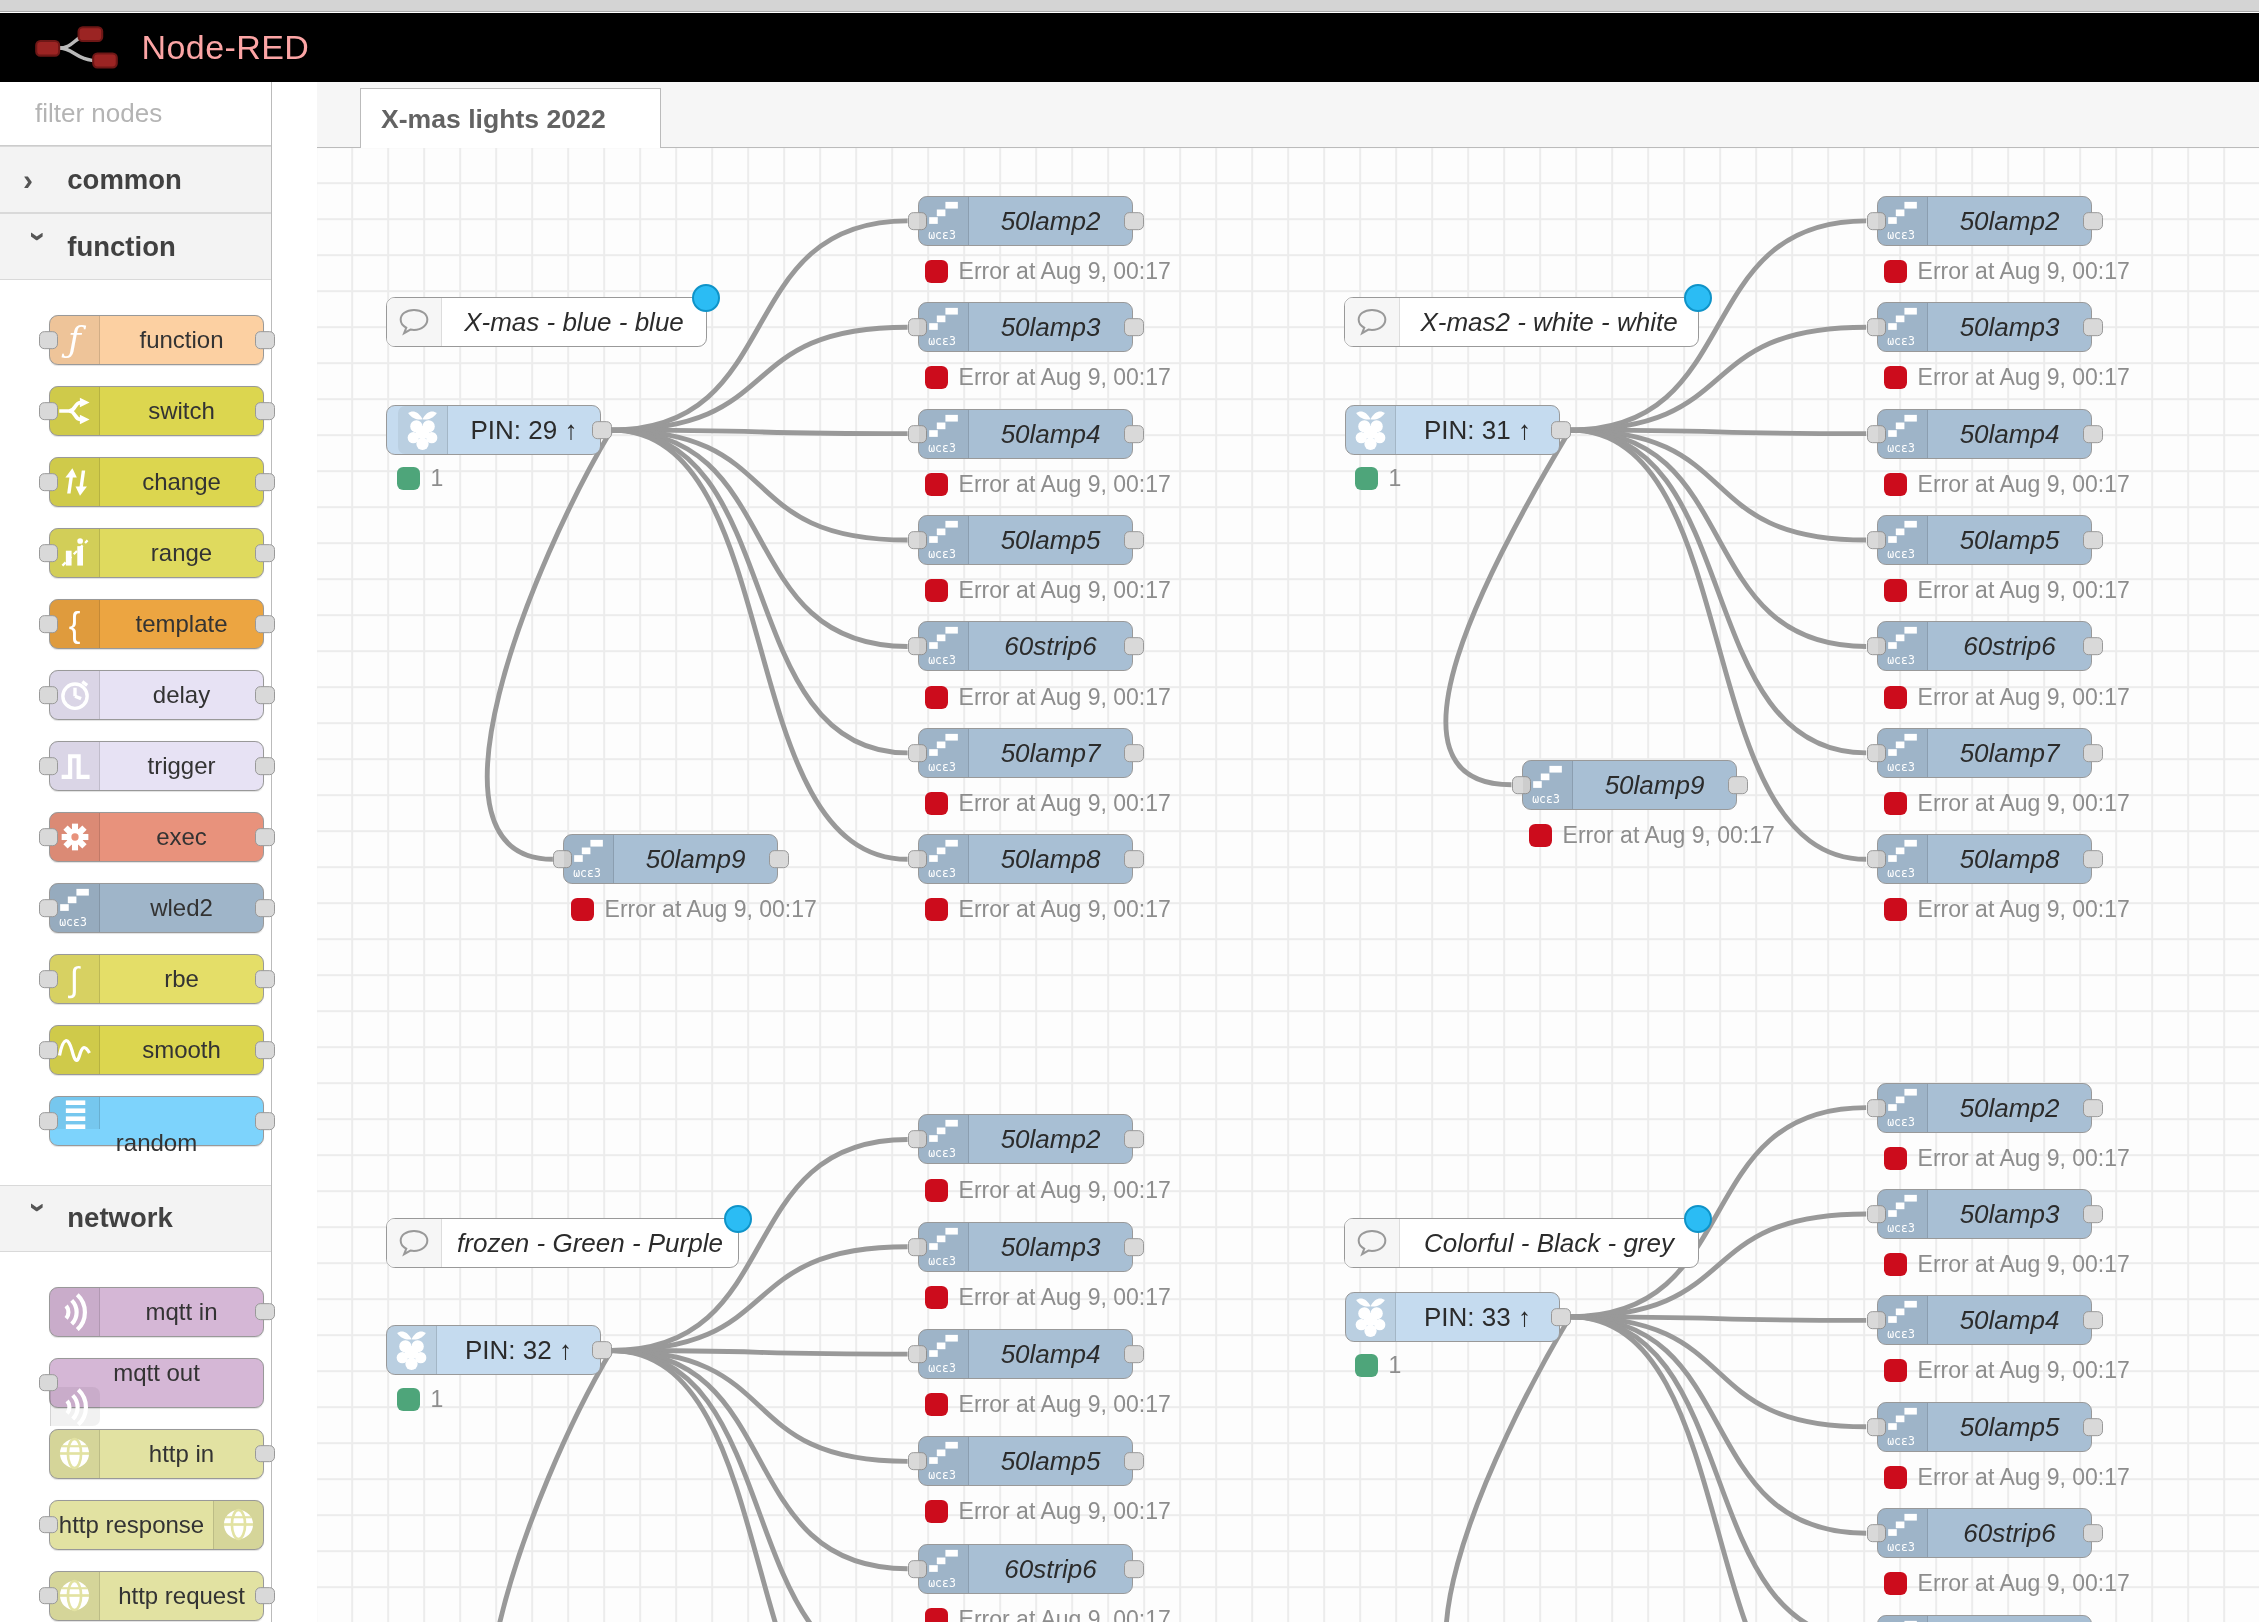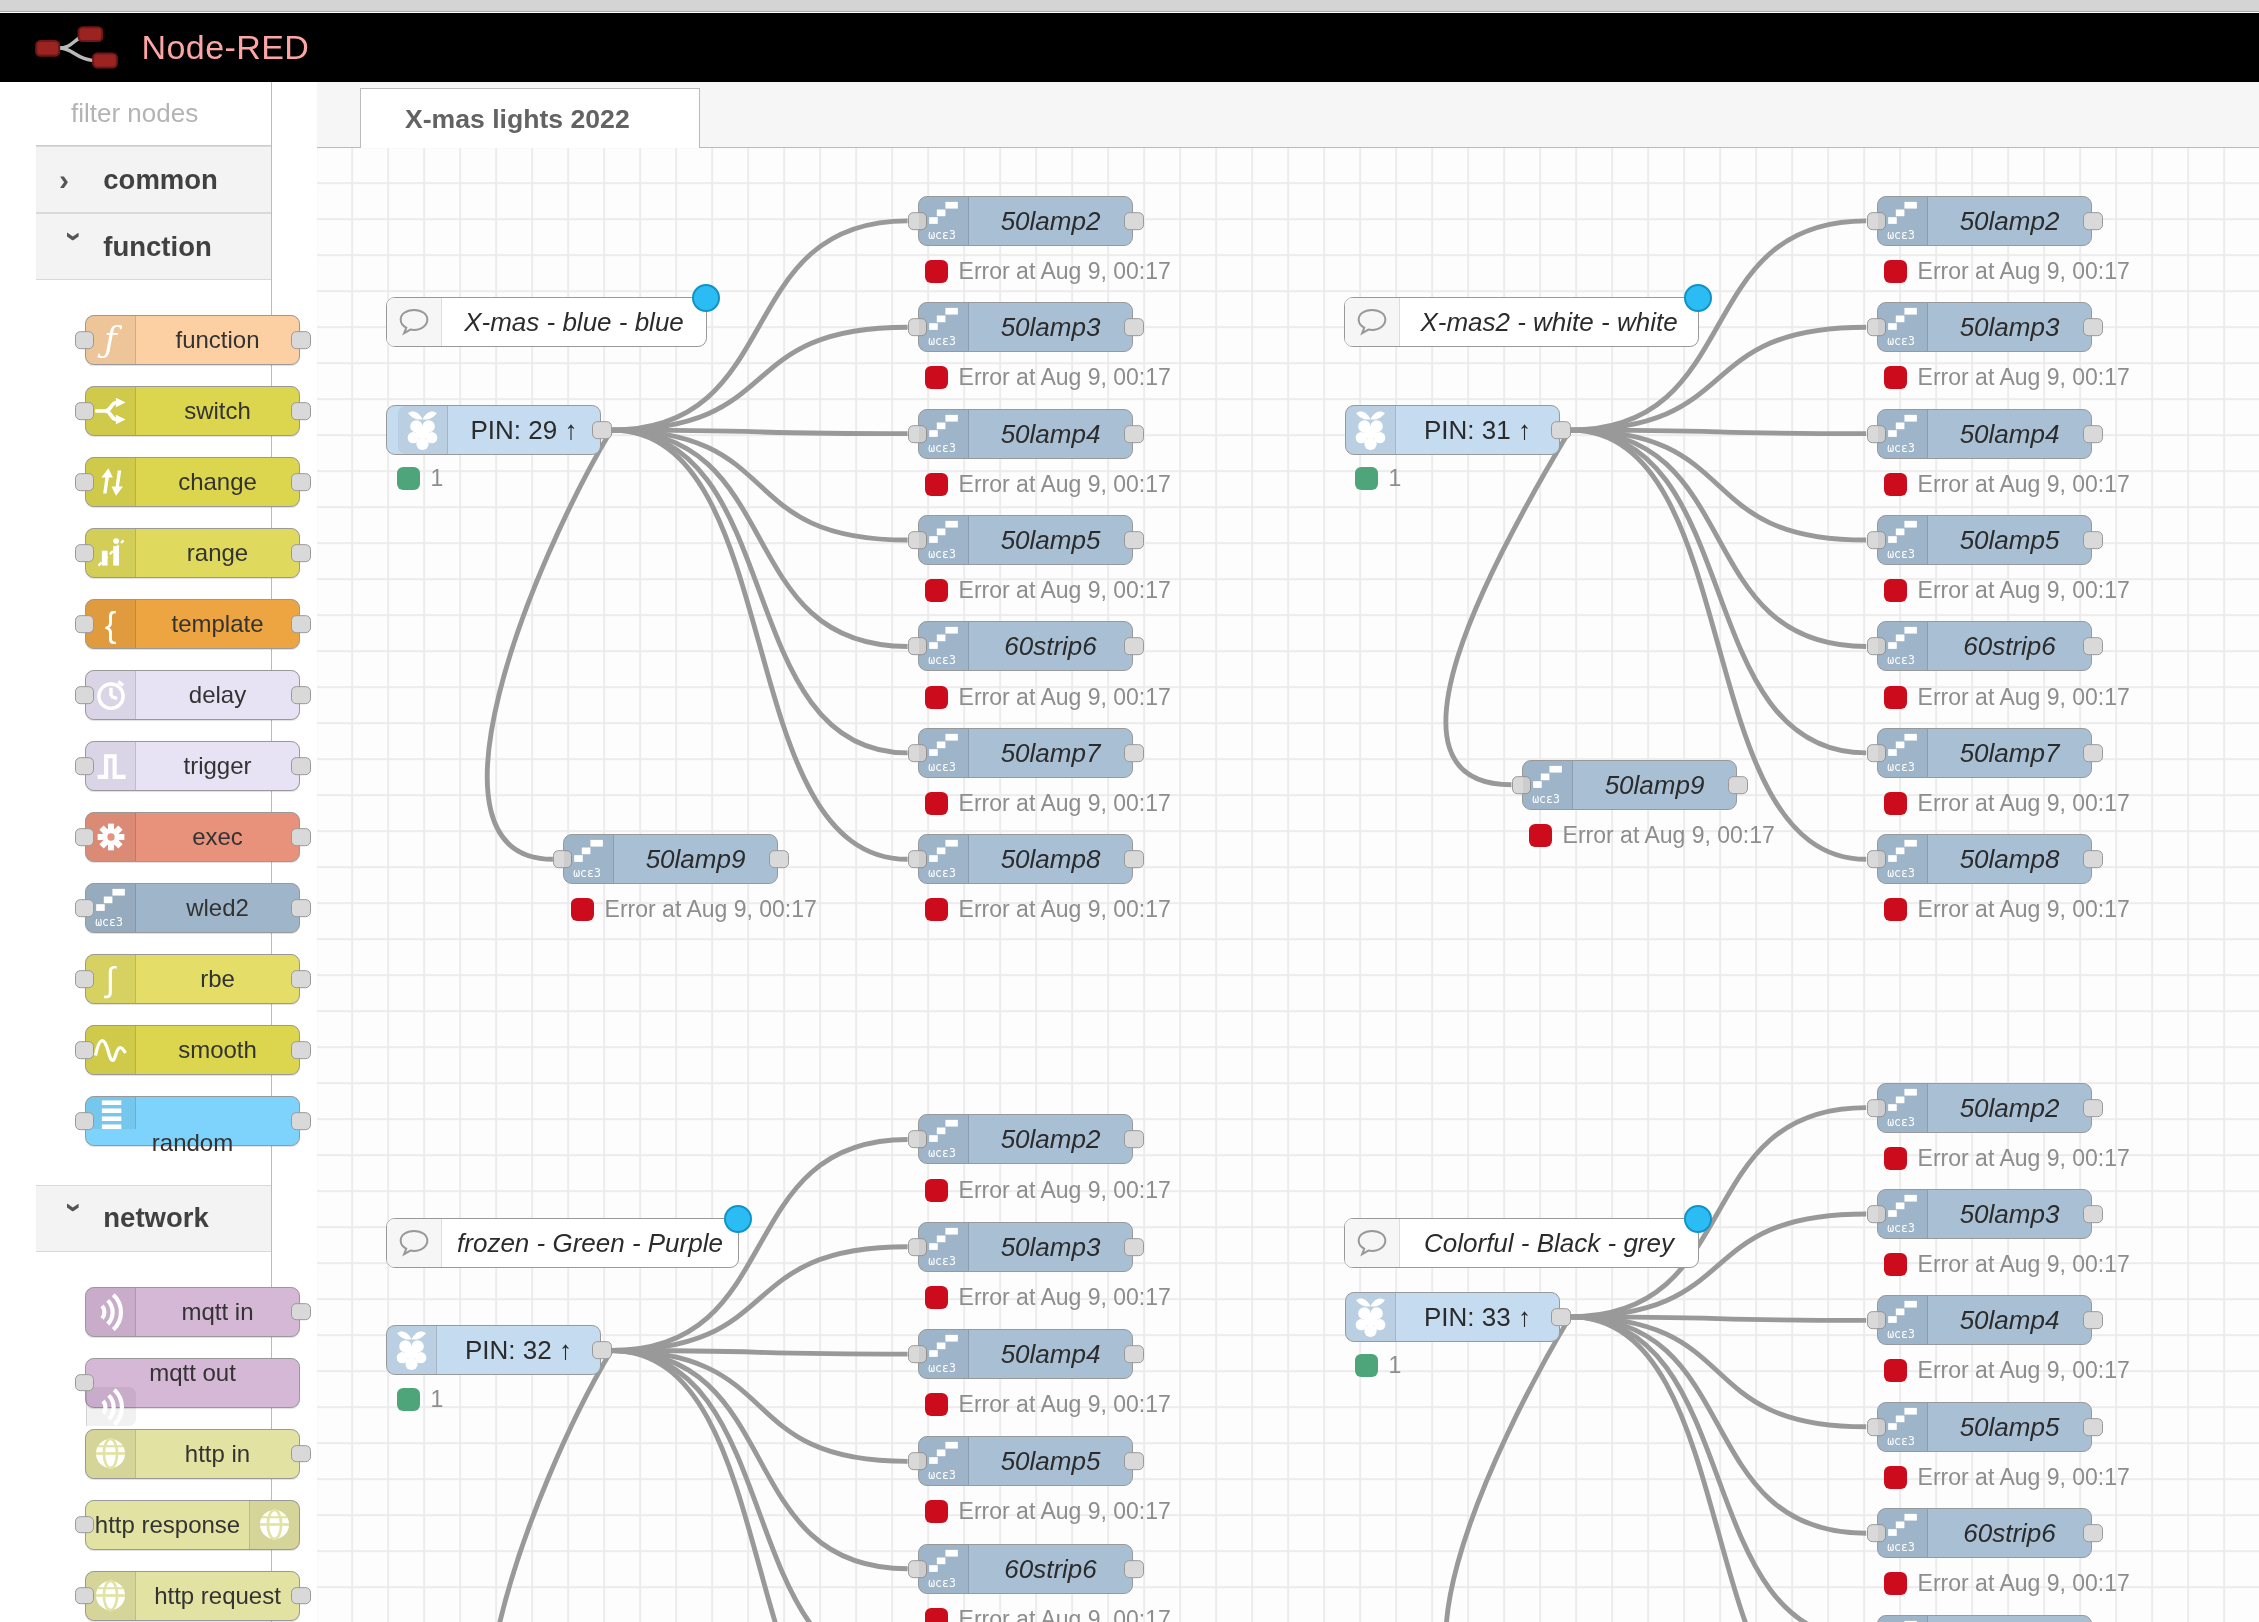--- a/index.html
+++ b/index.html
@@ -6,21 +6,21 @@
   html,body { width:2259px; height:1623px; overflow:hidden; background:#fff;
     font-family:"Liberation Sans", sans-serif; }
 
   
   .window-strip { position:absolute; left:0; top:0; width:2259px; height:12.4px; background:#d4d4d4; border-bottom:0.9px solid #a9a9a9; }
   .app-header { position:absolute; left:0; top:13.3px; width:2259px; height:69px; background:#000; display:flex; align-items:center; }
   .logo { width:99px; height:50px; margin-left:26.6px; }
   .app-title { color:#fca5a5; font-size:34px; font-weight:500; margin-left:16px; letter-spacing:0.4px; }
 
   
-  .sidebar { position:absolute; left:0; top:82px; width:272px; height:1540px; background:#fff; border-right:1.8px solid #bbb;padding-left:36px; }
+  .sidebar { position:absolute; left:0; top:82px; width:272px; height:1540px; background:#fff; border-right:1.8px solid #bbb; }
   .search-row { height:64px; display:flex; align-items:center; padding-left:21px; border-bottom:1.8px solid #ccc; background:#fff; }
   .search-row input { border:none; outline:none; background:transparent; font-size:26px; color:#555; width:239px; margin-left:14px; font-family:"Liberation Sans",sans-serif; }
   .search-row input::placeholder { color:#b4b4b4; }
   .pal-header { height:67px; background:#f3f3f3; border-bottom:0.9px solid #d9d9d9; border-top:0.9px solid #d9d9d9; display:flex; align-items:center; padding-left:23px; cursor:pointer; }
   .pal-header .chev { display:inline-block; width:39px; font-size:30px; color:#555; font-weight:700; transition:none; }
   .pal-header .chev.open { transform:rotate(90deg); transform-origin:40% 50%; }
   .pal-header .pal-title { font-size:27.5px; font-weight:bold; color:#414141; margin-left:5.3px; }
   .pal-list { padding:14px 0 17.7px 0; }
   .pal-node { position:relative; width:215px; height:50px; margin:21px 0 21px 49px; border:1.8px solid #999; border-radius:8.9px; display:flex; align-items:stretch; cursor:grab; box-shadow:0 0.9px 0.9px rgba(0,0,0,0.12); }
   .pal-node .plabel { flex:1; display:flex; align-items:center; justify-content:center; font-size:24px; color:#333; white-space:nowrap; }
@@ -29,21 +29,21 @@
   .icon-area { width:50px; display:flex; flex-direction:column; align-items:center; justify-content:center; background:rgba(0,0,0,0.055); position:relative; }
   .icon-area.left  { border-right:0.9px solid rgba(0,0,0,0.12); border-radius:7px 0 0 7px; }
   .icon-area.right { border-left:0.9px solid rgba(0,0,0,0.12); border-radius:0 7px 7px 0; }
   .port { position:absolute; width:19.5px; height:17.7px; background:#d9d9d9; border:1.8px solid #999; border-radius:5.3px; top:50%; transform:translateY(-50%); cursor:crosshair; }
   .port.in  { left:-11.5px; }
   .port.out { right:-11.5px; }
 
   
   .editor { position:absolute; left:317px; top:82px; width:1942px; height:1540px; }
   .tabbar { position:relative; width:100%; height:66px; background:#f6f6f6; border-bottom:1.8px solid #bbb; }
-  .tab { position:absolute; left:43px; top:6.2px; width:340px; height:62px; background:#fff; border:1.8px solid #bbb; border-bottom:none; display:flex; align-items:center; padding-left:44px; font-size:26.6px; font-weight:bold; color:#636363; cursor:pointer; }
+  .tab { position:absolute; left:43px; top:6.2px; width:301px; height:62px; background:#fff; border:1.8px solid #bbb; border-bottom:none; display:flex; align-items:center; padding-left:20px; font-size:26.6px; font-weight:bold; color:#636363; cursor:pointer; }
   .workspace { position:relative; width:100%; height:1474px; overflow:hidden; background-color:#fdfdfd;
     background-image:linear-gradient(#ececec 1.8px, transparent 1.8px), linear-gradient(90deg,#ececec 1.8px, transparent 1.8px);
     background-size:36px 36px; background-position:-1.8px -1.8px; }
   #wires { position:absolute; left:0; top:0; width:1942px; height:1474px; }
   #wires path { stroke:#999; stroke-width:5.5; fill:none; }
 
   .flow-node { position:absolute; height:50px; border:1.8px solid #999; border-radius:8.9px; display:flex; align-items:stretch; cursor:move; }
   .flow-node .nlabel { flex:1; display:flex; align-items:center; justify-content:center; font-size:26px; color:#2b2b2b; white-space:nowrap; }
   .flow-node .nlabel.it { font-style:italic; }
   .flow-node.comment { background:#fff; border-color:#999; }

